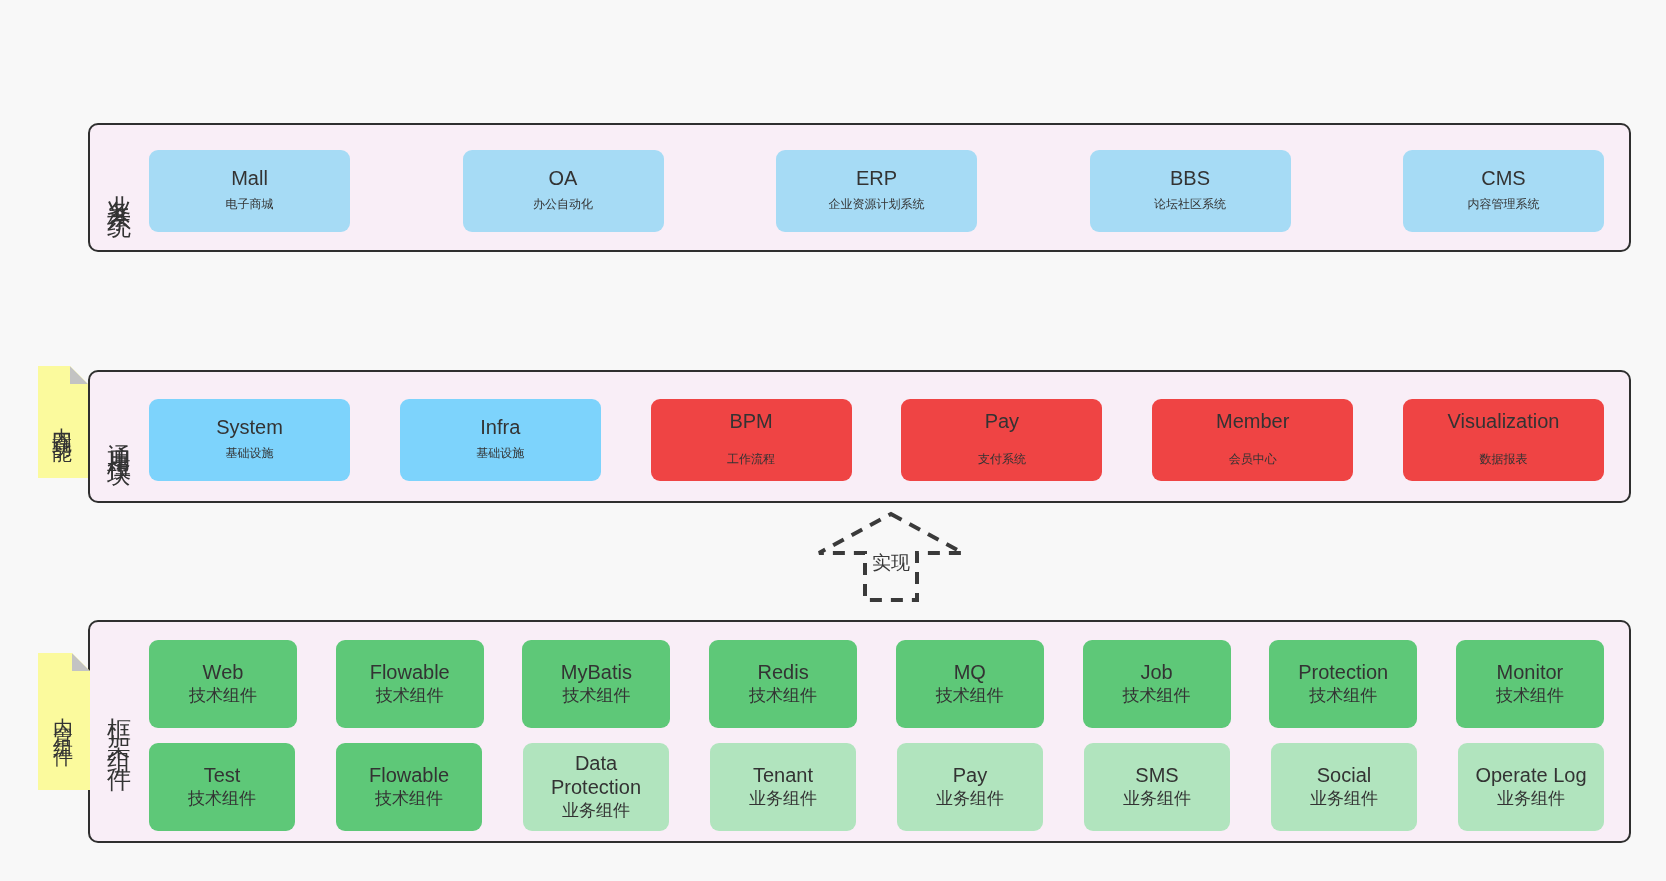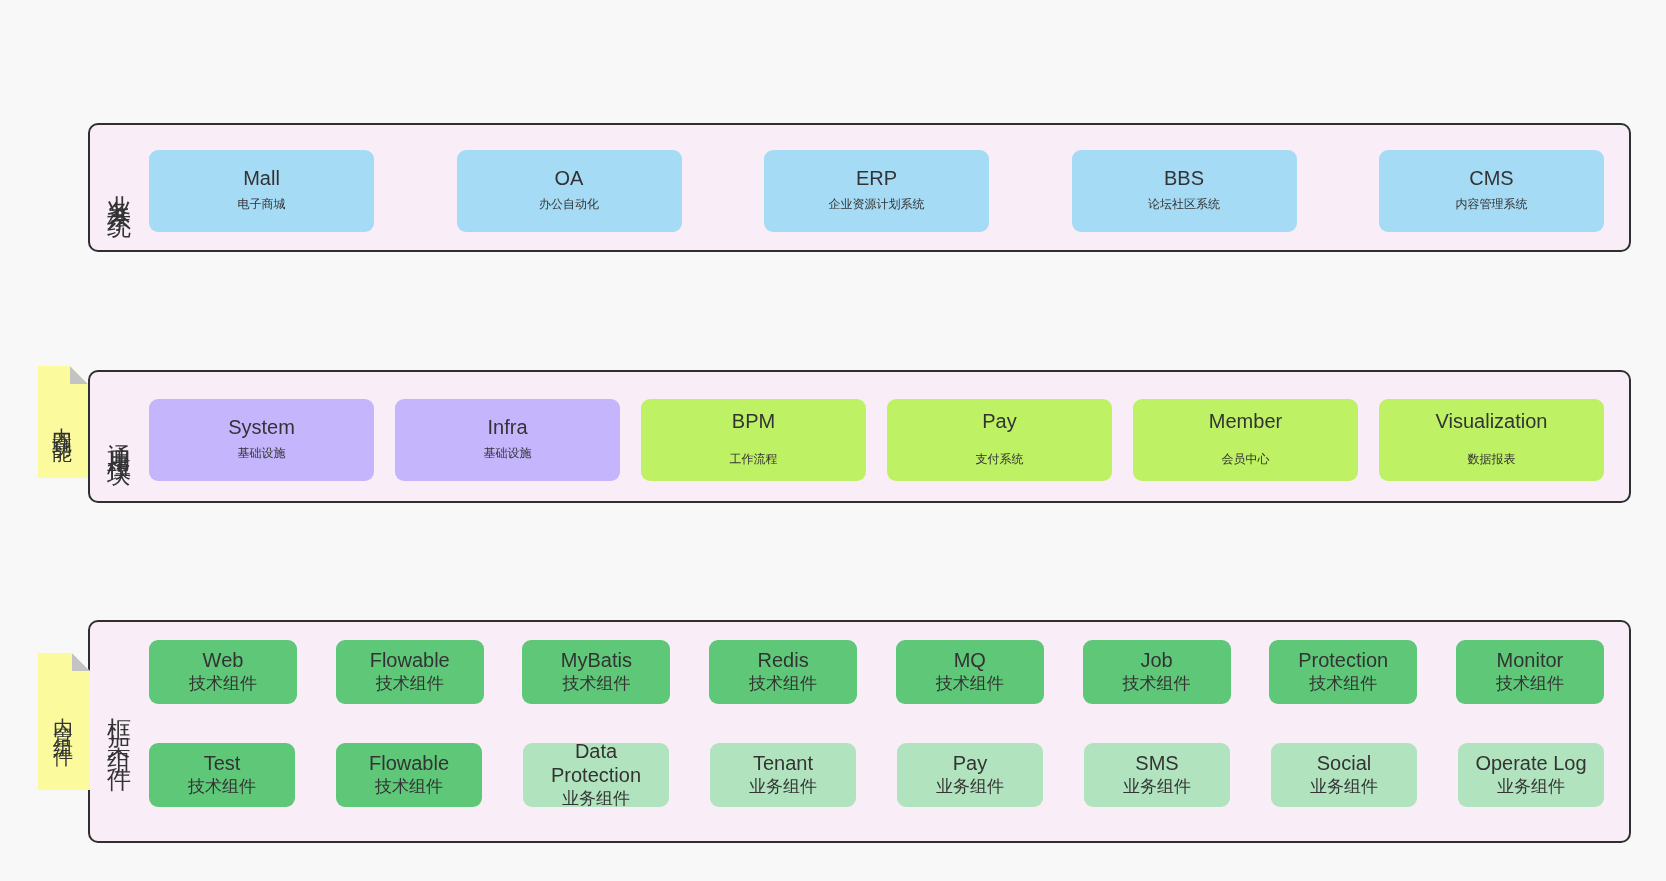--- a/index.html
+++ b/index.html
@@ -43,28 +43,28 @@
   .layer-components .row-2 { top:121px;gap:41px; }
 
   .box {
     height:82px; border-radius:9px;
     display:flex; flex-direction:column;
     justify-content:center; align-items:center;
     text-align:center; padding:0 6px;
   }
   .box .t { font-size:20px; line-height:26px; }
   .box .s { font-size:12px; line-height:26px; }
-  .box-6 { width:225px; }
-  .box-8 { width:148px; height:64px; }
+  .box-6 { width:201px; }
+  .box-8 { width:148px; height:88px; }
   .box-8 .t { line-height:24px; }
   .box-8 .s { font-size:17px; line-height:24px; }
 
   .blue        { background:#a6dbf5; }
-  .red         { background:#c4b5fd;justify-content:center; }
-  .pink        { background:#bef264;gap:12px; }
+  .red         { background:#7dd3fc;justify-content:center; }
+  .pink        { background:#ef4444;gap:12px; }
   .green       { background:#5ec878; }
   .green-light { background:#b1e4be; }
 
   
   .note {
     position:absolute; background:#fbfa9d; z-index:3;
     clip-path:polygon(0 0, calc(100% - 18px) 0, 100% 18px, 100% 100%, 0 100%);
   }
   .note-1 { left:38px; top:366px; width:50px; height:112px; }
   .note-2 { left:38px; top:653px; width:52px; height:137px; }
@@ -155,20 +155,26 @@
         <div class="t">Member</div>
         <div class="s">会员中心</div>
       </div>
       <div class="box box-6 pink">
         <div class="t">Visualization</div>
         <div class="s">数据报表</div>
       </div>
     </div>
   </section>
 
+  <div class="arrow arrow-2">
+    <svg width="150" height="92" viewBox="0 0 150 92">
+      <path d="M75 3 L147 42 L101 42 L101 89 L49 89 L49 42 L3 42 Z" fill="none" stroke="#3a3a3a" stroke-width="4" stroke-dasharray="12 9" stroke-linejoin="miter"></path>
+    </svg>
+    <span class="arrow-label">实现</span>
+  </div>
 
   <div class="note note-2">
     <div class="fold"></div>
     <div class="note-text">内置组件</div>
   </div>
 
   <section class="layer layer-components">
     <div class="layer-label">框架组件</div>
     <div class="box-row row-1">
       <div class="box box-8 green">

